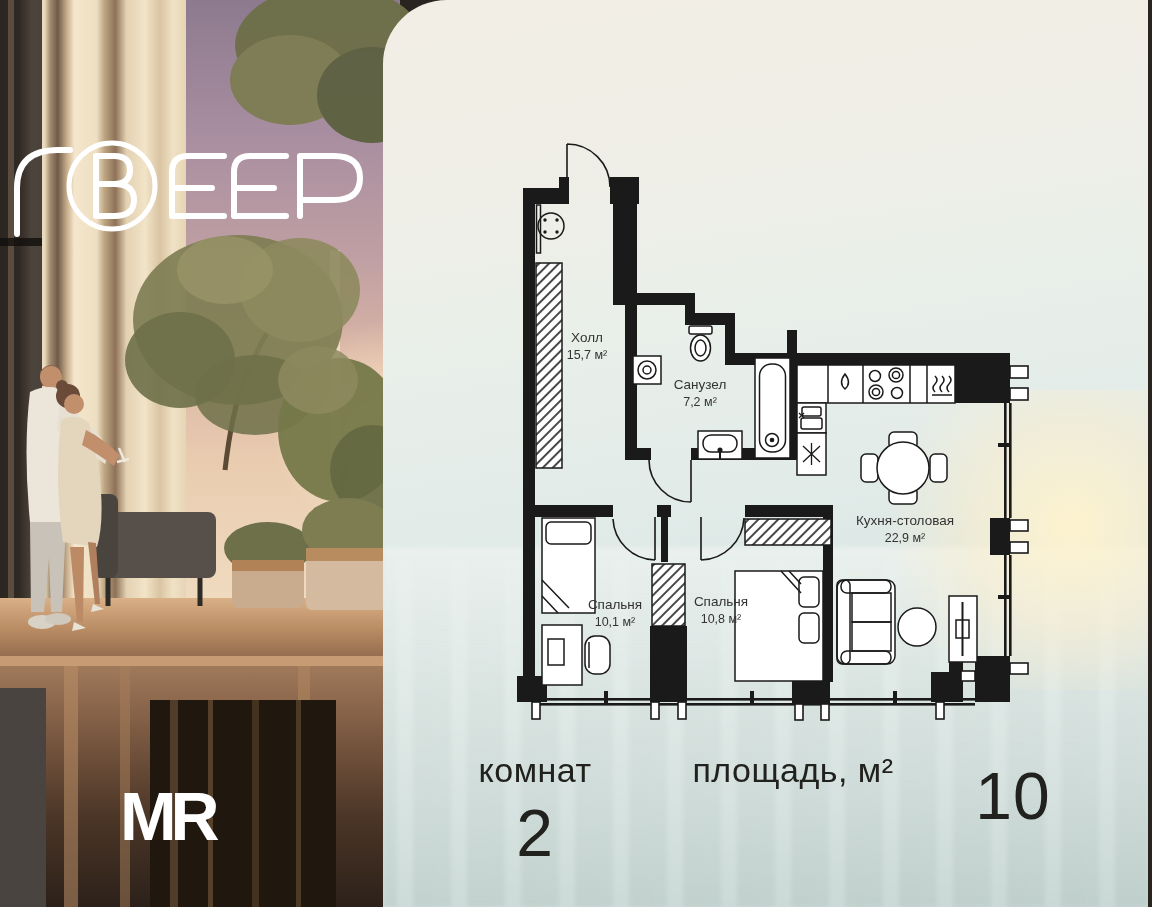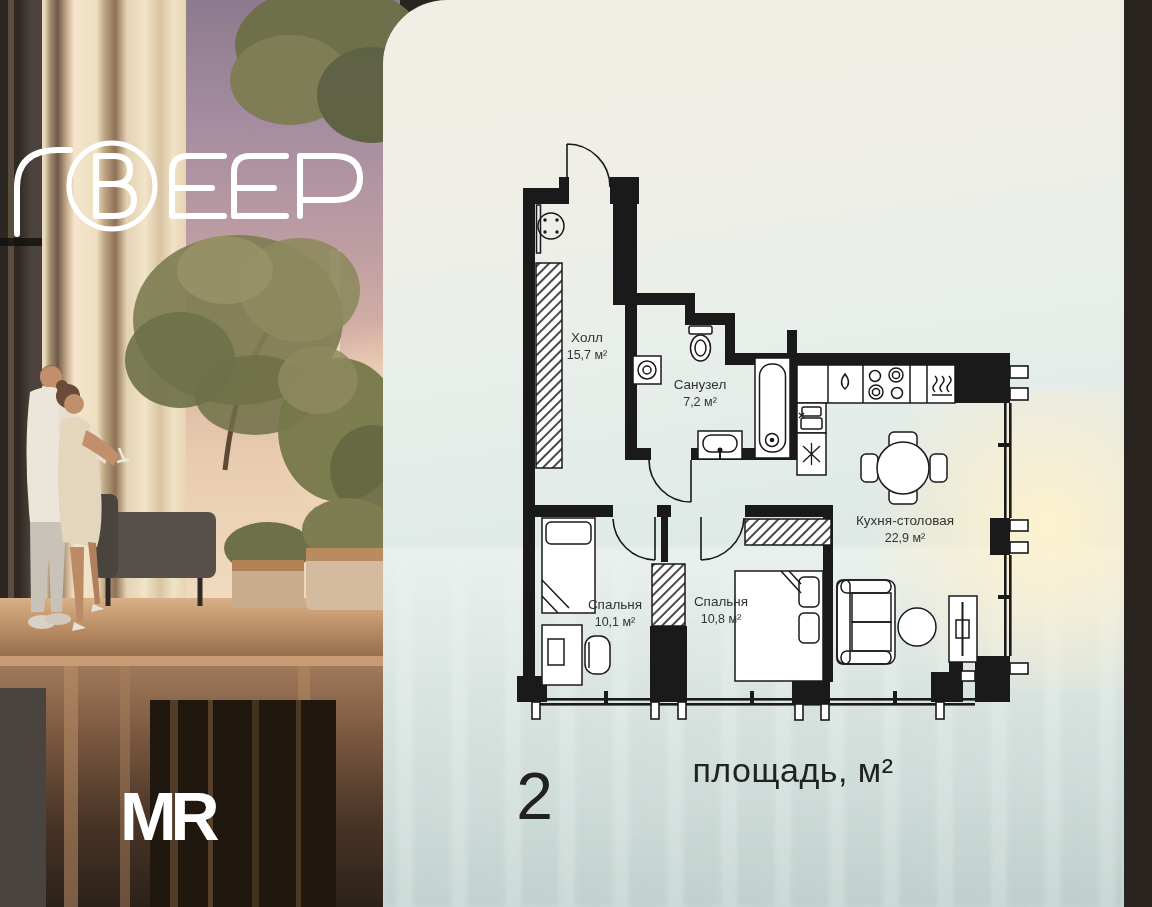--- a/index.html
+++ b/index.html
@@ -1,21 +1,21 @@
 <!DOCTYPE html>
 <html><head>
 <meta charset="utf-8">
 <style>
   html,body{margin:0;padding:0;background:#111;}
   .card{position:relative;width:1152px;height:907px;overflow:hidden;font-family:"Liberation Sans",sans-serif;background:#2a2420;}
   .photo{position:absolute;left:0;top:0;width:1152px;height:907px;}
   .veer-logo{position:absolute;left:12px;top:134px;width:364px;height:104px;}
   .mr-logo{position:absolute;left:120px;top:782px;color:#fff;font-size:68px;font-weight:700;letter-spacing:-0.09em;line-height:1;}
   .panel{position:absolute;left:383px;top:0;width:741px;height:907px;border-top-left-radius:64px;overflow:hidden;
-    background:linear-gradient(172deg,#f2eee5 0%,#f0eee6 16%,#eaefe9 34%,#e3ece9 50%,#dbe7e5 66%,#d2e0de 84%,#c9d8d6 100%);}
+    background:linear-gradient(172deg,#f2eee5 0%,#f0eee6 16%,#eaefe9 34%,#e3ece9 50%,#dbe7e5 66%,#d2e0de 84%,#c9d8d6 100%);padding-left:24px;}
   .panel-city{position:absolute;left:0;right:0;bottom:0;height:360px;
     background-image:linear-gradient(180deg,rgba(233,240,237,1) 0%,rgba(233,240,237,.55) 38%,rgba(205,218,214,.2) 100%),
     repeating-linear-gradient(90deg,rgba(135,158,152,.20) 0 14px,rgba(196,210,205,.12) 14px 30px,rgba(120,142,136,.17) 30px 54px);
     filter:blur(2px);}
   .panel-sun{position:absolute;right:-60px;top:390px;width:340px;height:300px;
     background:radial-gradient(circle at 60% 45%,rgba(255,243,205,.95) 0%,rgba(255,238,200,.45) 40%,rgba(255,238,200,0) 72%);}
   .plan{position:absolute;left:120px;top:130px;}
   .summary{position:absolute;left:0;top:752px;width:769px;color:#21211d;}
   .sum-col{position:absolute;text-align:center;}
   .sum-col .lbl{font-size:34px;letter-spacing:.5px;line-height:1.1;}
@@ -359,22 +359,24 @@
         <text class="ar" x="402" y="412">22,9 м²</text>
         <text class="rm" x="112" y="479">Спальня</text>
         <text class="ar" x="112" y="496">10,1 м²</text>
         <text class="rm" x="218" y="476">Спальня</text>
         <text class="ar" x="218" y="493">10,8 м²</text>
       </g>
     </svg>
 
     <div class="summary">
       <div class="sum-col col-rooms">
+        <div class="lbl">комнат</div>
         <div class="val">2</div>
       </div>
       <div class="sum-col col-area">
         <div class="lbl">площадь, м²</div>
       </div>
       <div class="sum-col col-floor">
+        <div class="val">10</div>
       </div>
     </div>
   </div>
 </div>
 
 </body></html>

